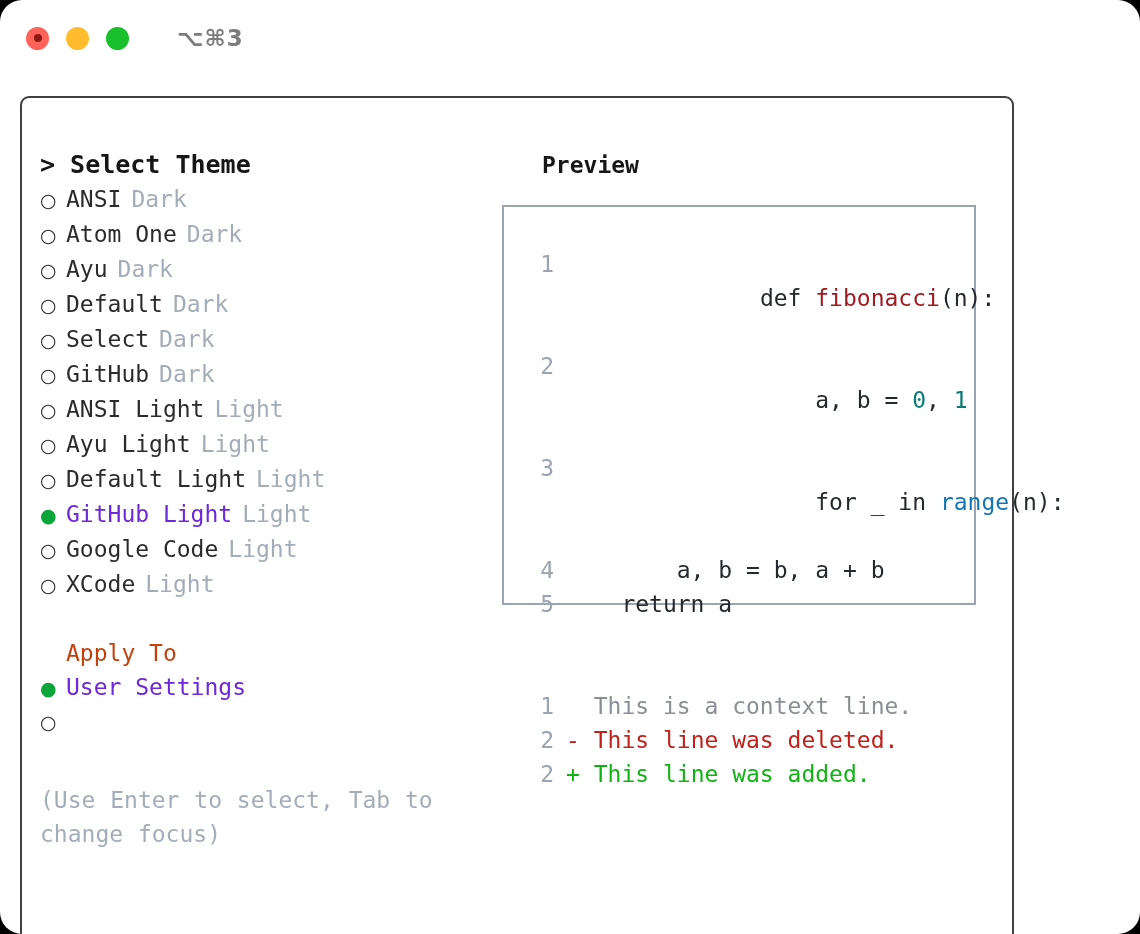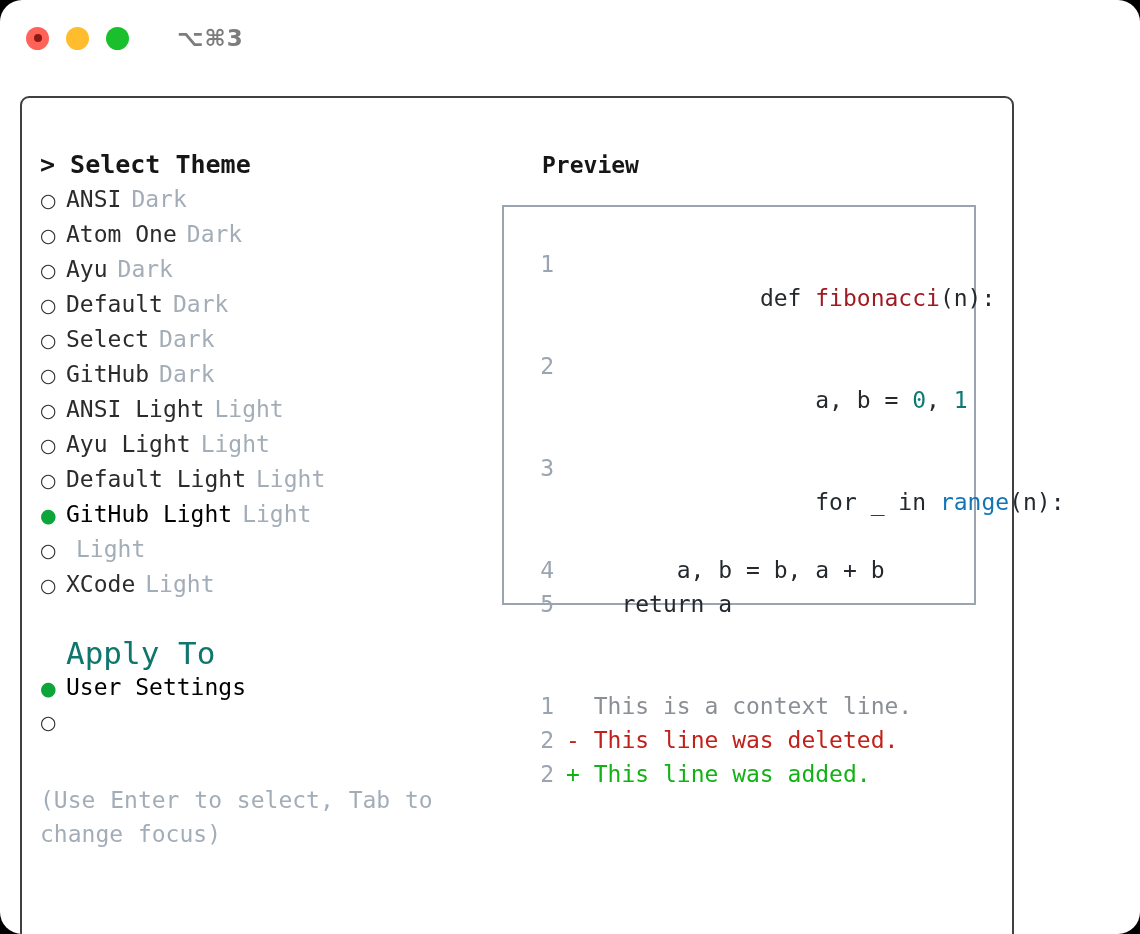--- a/index.html
+++ b/index.html
@@ -118,31 +118,31 @@
   .bullet {
     display: inline-block;
     width: 26px;
     flex: none;
     color: #2b2b2b;
     font-family: "DejaVu Sans", "Liberation Sans", sans-serif;
     font-size: 19px;
   }
   .bullet.on { color: #0ba53a; }
   .opt-name { color: #2b2b2b; }
-  .opt.selected .opt-name { color: #000000; text-align: right; }
+  .opt.selected .opt-name { color: #6d28d9; text-align: right; }
   .opt-variant {
     color: #a3adb8;
     margin-left: 10px;
   }
 
   .spacer-sm { height: 34px; }
 
   .apply-title {
-    font-size: 31px;
-    color: #0f766e;
+    font-size: 23px;
+    color: #c2410c;
     line-height: 34px;
     padding-left: 26px;
     white-space: pre;
   }
 
   .hint {
     margin-top: 44px;
     font-size: 23px;
     color: #a3adb8;
     line-height: 34px;
@@ -269,20 +269,21 @@
             <span class="opt-name">Default Light</span>
             <span class="opt-variant">Light</span>
           </div>
           <div class="opt selected">
             <span class="bullet on">●</span>
             <span class="opt-name">GitHub Light</span>
             <span class="opt-variant">Light</span>
           </div>
           <div class="opt">
             <span class="bullet">○</span>
+            <span class="opt-name">Google Code</span>
             <span class="opt-variant">Light</span>
           </div>
           <div class="opt">
             <span class="bullet">○</span>
             <span class="opt-name">XCode</span>
             <span class="opt-variant">Light</span>
           </div>
         </div>
 
         <div class="spacer-sm"></div>

